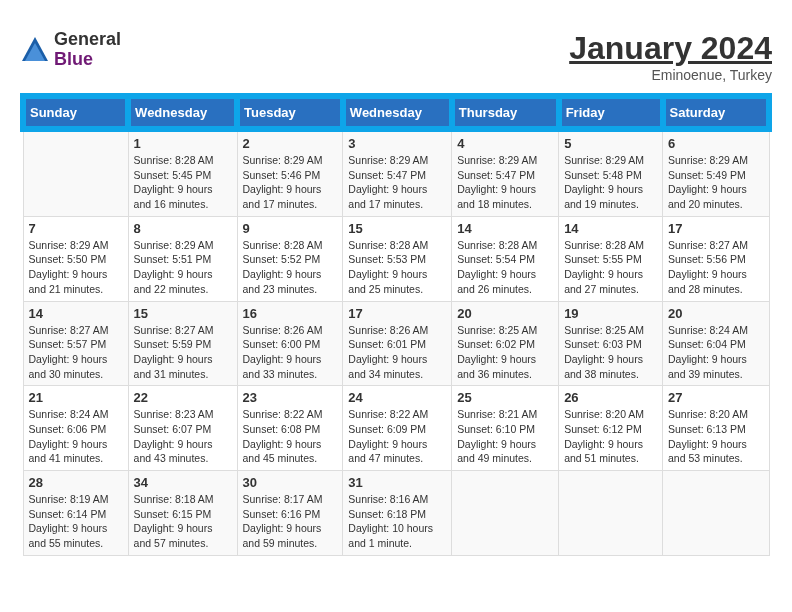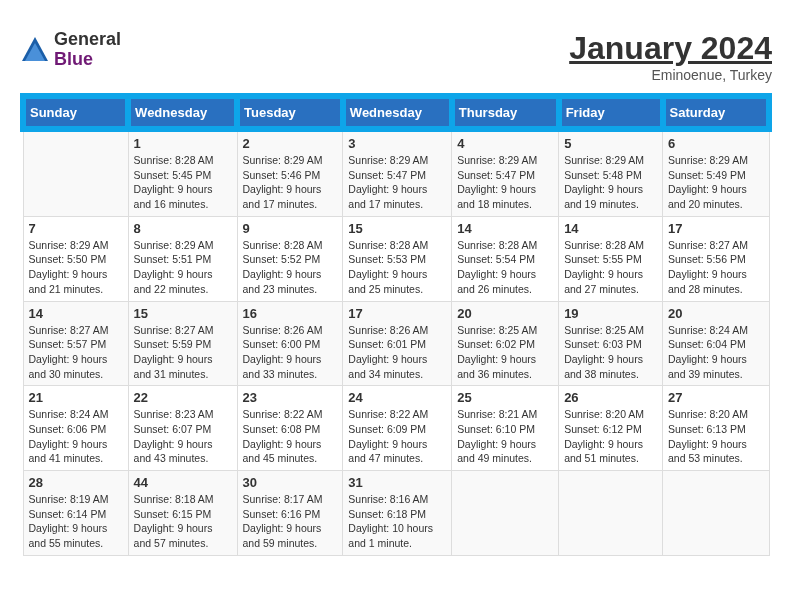--- a/index.html
+++ b/index.html
@@ -241,21 +241,21 @@
           <span class="day-number">27</span>
           <div class="day-info">Sunrise: 8:20 AM<br>Sunset: 6:13 PM<br>Daylight: 9 hours<br>and 53 minutes.</div>
         </td>
       </tr>
       <tr>
         <td>
           <span class="day-number">28</span>
           <div class="day-info">Sunrise: 8:19 AM<br>Sunset: 6:14 PM<br>Daylight: 9 hours<br>and 55 minutes.</div>
         </td>
         <td>
-          <span class="day-number">44</span>
+          <span class="day-number">34</span>
           <div class="day-info">Sunrise: 8:18 AM<br>Sunset: 6:15 PM<br>Daylight: 9 hours<br>and 57 minutes.</div>
         </td>
         <td>
           <span class="day-number">30</span>
           <div class="day-info">Sunrise: 8:17 AM<br>Sunset: 6:16 PM<br>Daylight: 9 hours<br>and 59 minutes.</div>
         </td>
         <td>
           <span class="day-number">31</span>
           <div class="day-info">Sunrise: 8:16 AM<br>Sunset: 6:18 PM<br>Daylight: 10 hours<br>and 1 minute.</div>
         </td>

